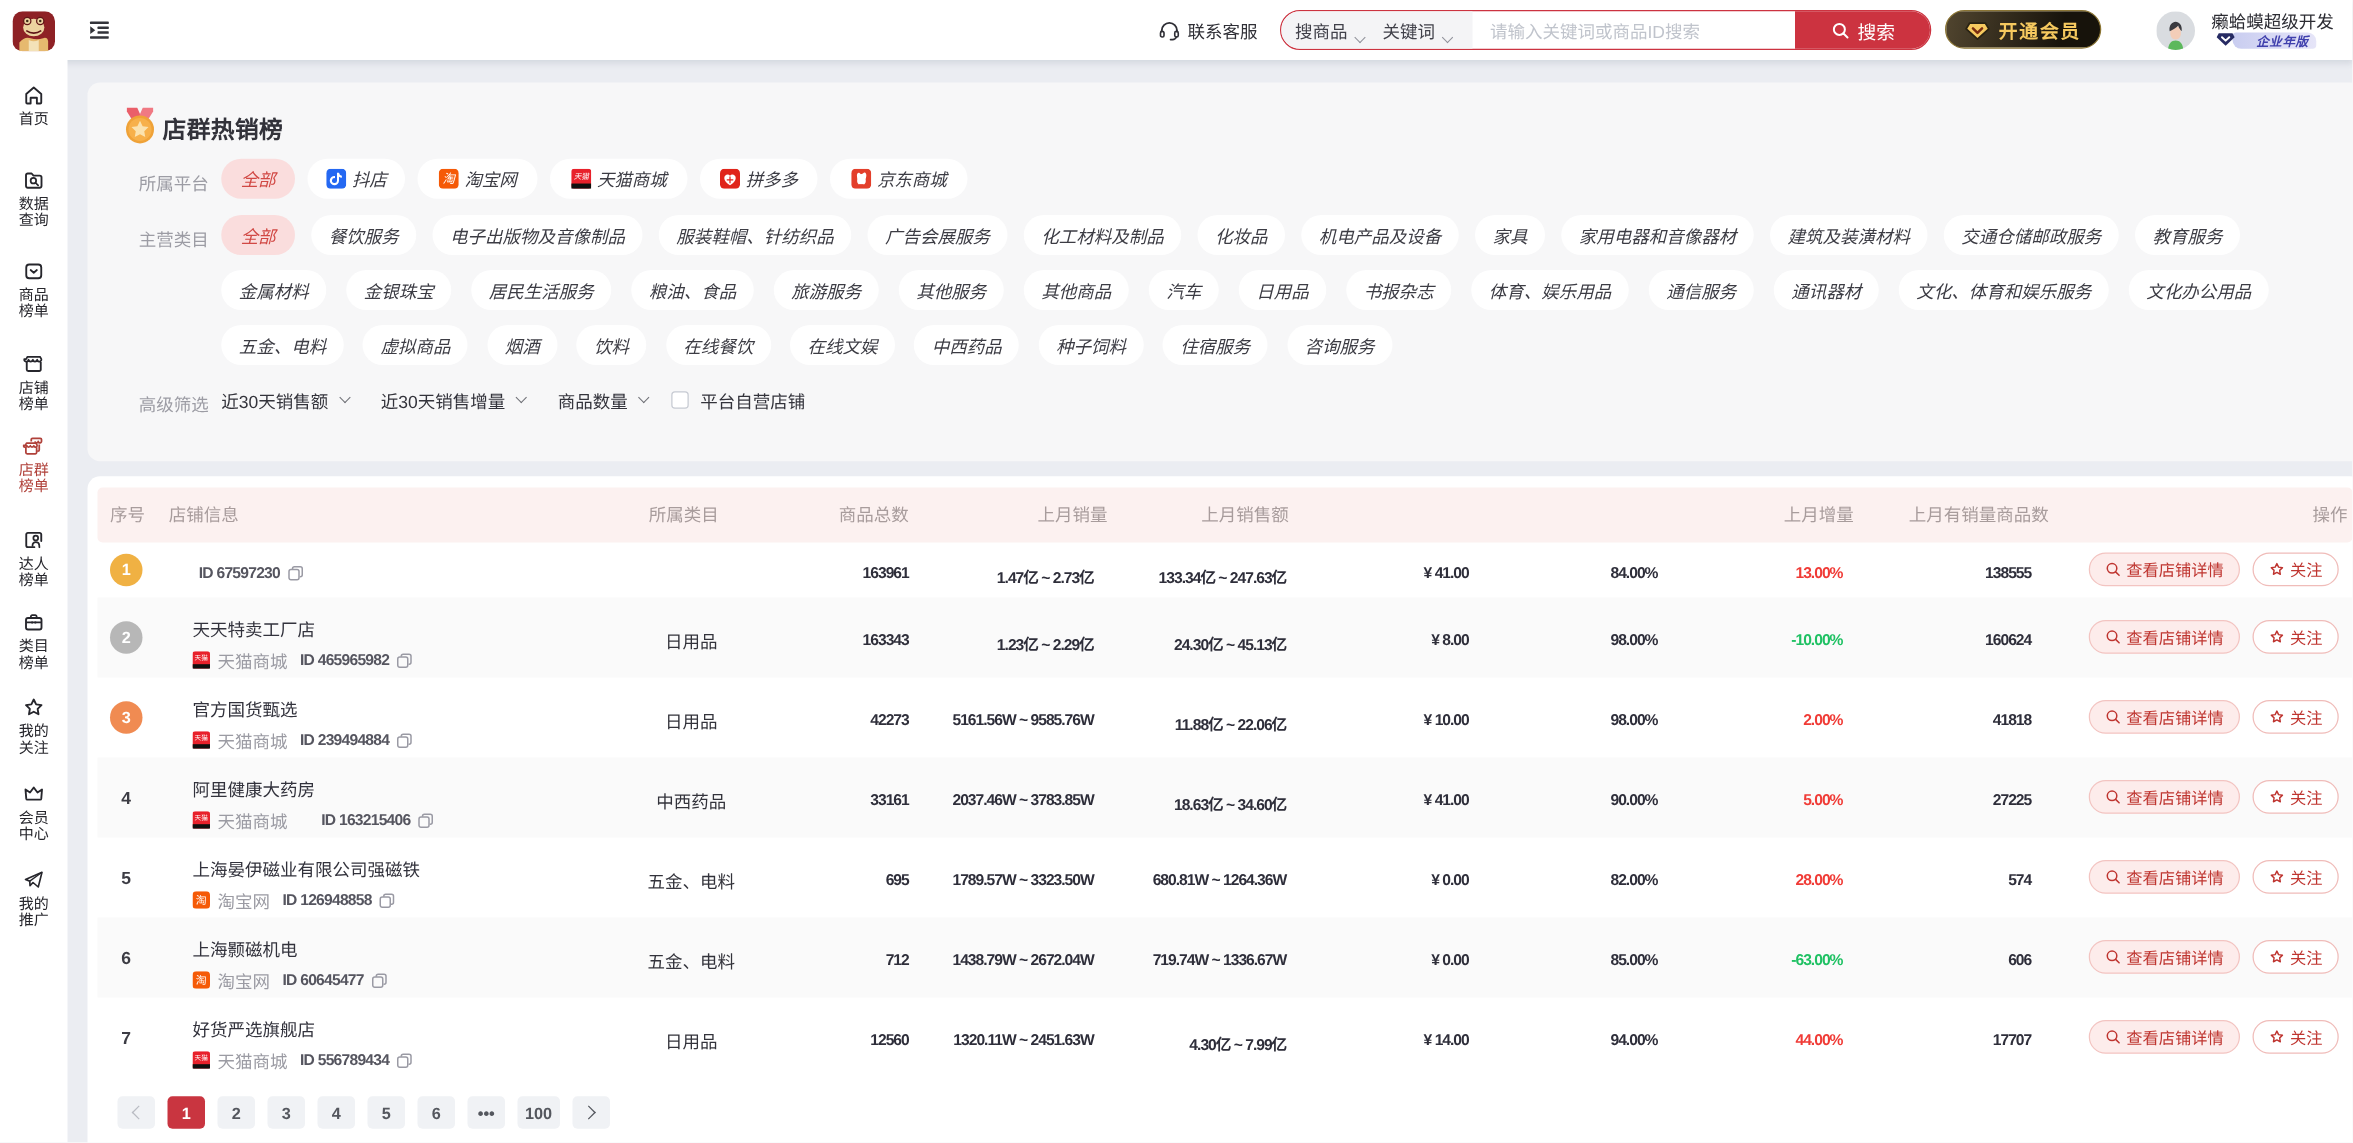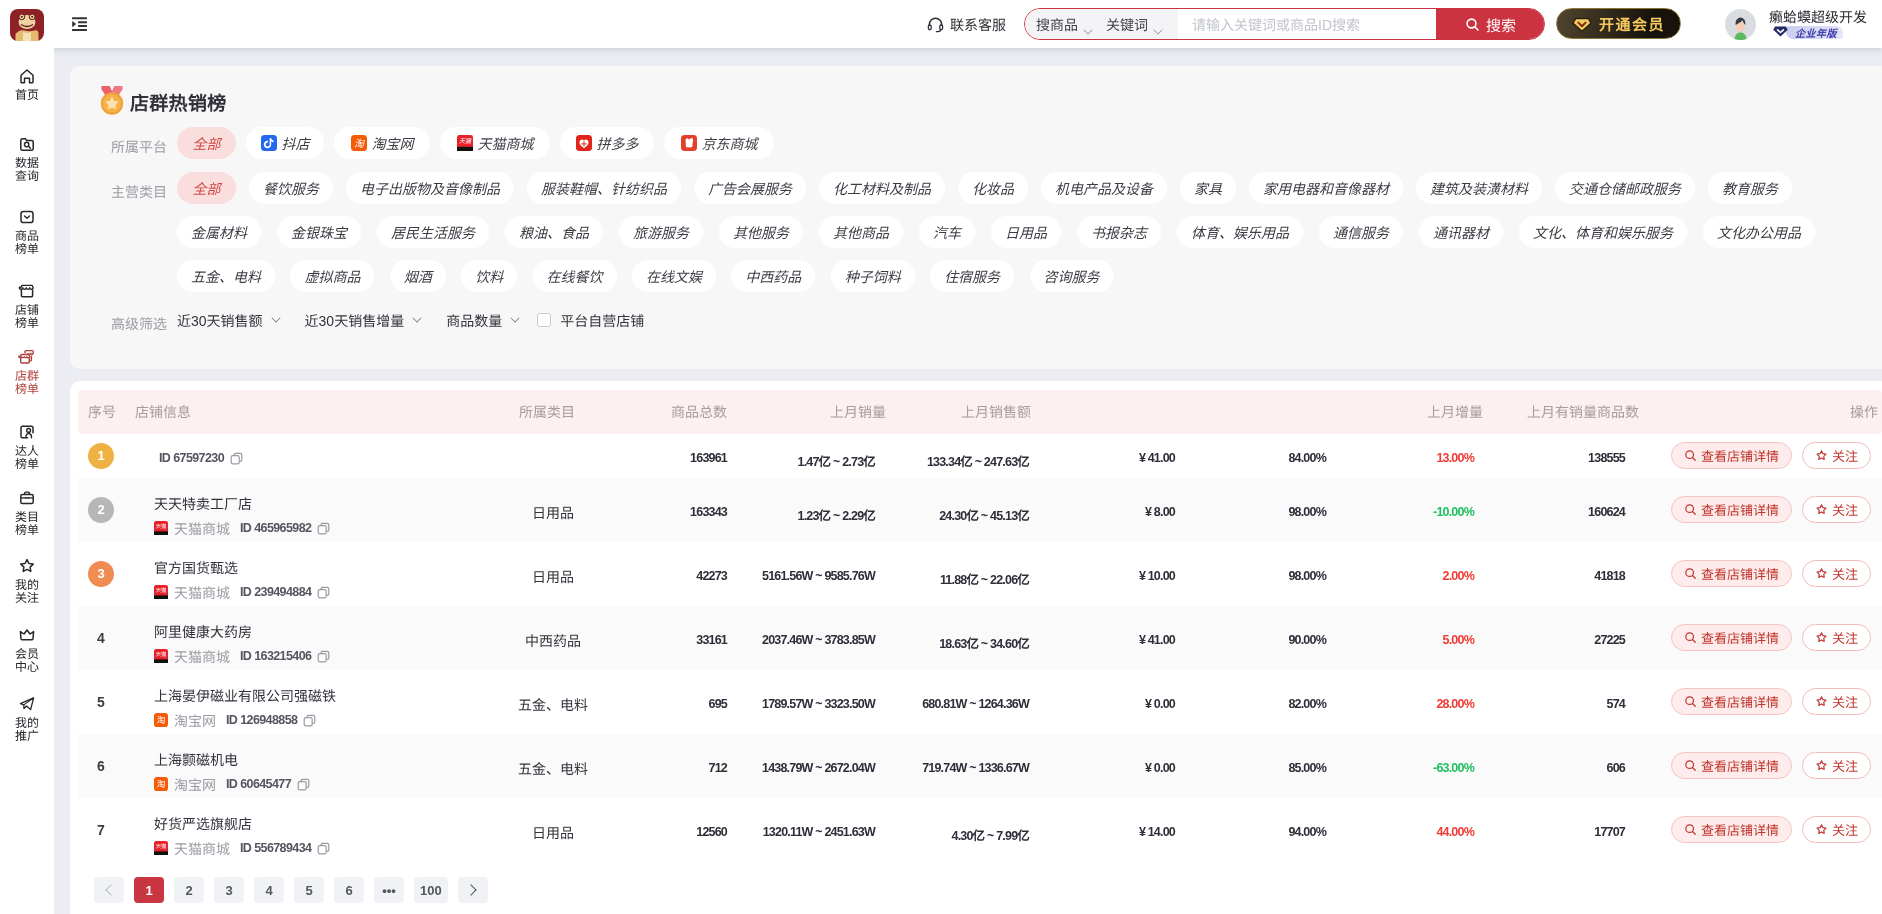--- a/index.html
+++ b/index.html
@@ -12,21 +12,21 @@
 #searchbar { left:1024px; top:8px; width:521px; height:32px; border:1px solid #cc3340; border-radius:16px; background:#fff; display:flex; align-items:center; overflow:hidden; }
 #searchbar .selwrap { width:153px; height:30px; background:#f4f4f6; display:flex; align-items:center; font-size:14px; color:#41414a; flex:none;}
 #searchbar .sel { display:flex; align-items:flex-end; margin-left:11px; }
 .caret { width:8px; height:8px; border-right:1.3px solid #90919a; border-bottom:1.3px solid #90919a; transform:rotate(45deg) scale(.8); margin-left:6px; margin-top:-4px; flex:none;}
 #searchbar .ph { flex:1; font-size:14px; color:#c0c4cc; padding-left:14px; white-space:nowrap; overflow:hidden;}
 #searchbar .sbtn { width:109px; height:32px; margin:-1px; background:#cc3340; color:#fff; font-size:15px; display:flex; align-items:center; justify-content:center; gap:6px; flex:none; border-radius:0 16px 16px 0;}
 #vipbtn { left:1556px; top:8px; width:125px; height:31px; border-radius:16px; background:linear-gradient(100deg,#51452f 0%,#17130b 75%); border:1px solid #8a7434; display:flex; align-items:center; justify-content:center; gap:7px; }
 #vipbtn span { color:#f6c95f; font-size:15px; font-weight:700; letter-spacing:1.5px; }
 #avatar { left:1725px; top:9px; width:31px; height:31px; border-radius:50%; overflow:hidden; }
 #uname { left:1769px; top:6px; font-size:14px; color:#2c2c33; white-space:nowrap;}
-#ubadge { left:1786px; top:26px; height:13px; border-radius:3px 7px 3px 7px; background:linear-gradient(90deg,#c9cdf0,#e6e5f8); display:flex; align-items:center; padding:0 6px 0 9px; }
+#ubadge { left:1786px; top:26px; height:13px; border-radius:3px 7px 3px 7px; background:linear-gradient(90deg,#c9cdf0,#e6e5f8); display:flex; align-items:center; padding:0 6px 0 19px; }
 #ubadge b { font-size:10px; font-style:italic; color:#4040ad; font-weight:700; letter-spacing:.5px;}
 #bdico { left:1773px; top:23px; }
 #contact { left:926px; top:14px; display:flex; align-items:center; gap:5px; font-size:14px; color:#2f2f36; }
 #foldico { left:71px; top:16px; }
 #logo { position:absolute; left:10px; top:9px; z-index:7;}
 .nav { position:absolute; width:54px; text-align:center; z-index:7;}
 .nav svg { display:block; margin:0 auto 4px; }
 .nav .t { font-size:12px; line-height:12.5px; color:#26262c; }
 .nav.on .t { color:#b0413a; }
 #fcard { position:absolute; left:70px; top:66px; width:1820px; height:303px; background:#f7f7f8; border-radius:10px; }
@@ -428,21 +428,21 @@
 <div class="trow g" style="height:64px">
 <div class="rktxt" style="top:24px">4</div>
 <div class="sname" style="top:15px">阿里健康大药房</div>
 <div class="sline" style="top:40px">
         <svg width="14" height="14" viewBox="0 0 14 14" style="">
           <rect width="14" height="14" rx="2.1" fill="#e8212b"></rect>
     <rect y="10.36" width="14" height="3.64" fill="#10100f"></rect>
     <text x="7.0" y="7.28" font-size="5.32" fill="#fff" text-anchor="middle" font-family="'Liberation Sans',sans-serif">天猫</text>
         </svg>
         <span class="plabel">天猫商城</span>
-        <span class="sid" style="margin-left:7px">ID 163215406</span>
+        <span class="sid" style="margin-left:24px">ID 163215406</span>
         <svg width="13" height="13" viewBox="0 0 13 13" style="">
           <rect x="1.2" y="3.6" width="8" height="8.2" rx="1.6" fill="none" stroke="#9a9aa4" stroke-width="1.2"></rect>
     <path d="M4 3.4 V3 a1.6 1.6 0 0 1 1.6-1.6 h4.6 A1.6 1.6 0 0 1 11.8 3 v4.8 a1.6 1.6 0 0 1 -1.6 1.6 h-.4" fill="none" stroke="#9a9aa4" stroke-width="1.2"></path>
         </svg>
       </div>
 <div class="cell cat" style="position:absolute;top:24px">中西药品</div>
 <div class="num" style="left:459px;top:27px">33161</div>
 <div class="num" style="left:607px;top:27px">2037.46W ~ 3783.85W</div>
 <div class="num" style="left:761px;top:27px">18.63亿 ~ 34.60亿</div>
 <div class="num" style="left:907px;top:27px">¥ 41.00</div>

